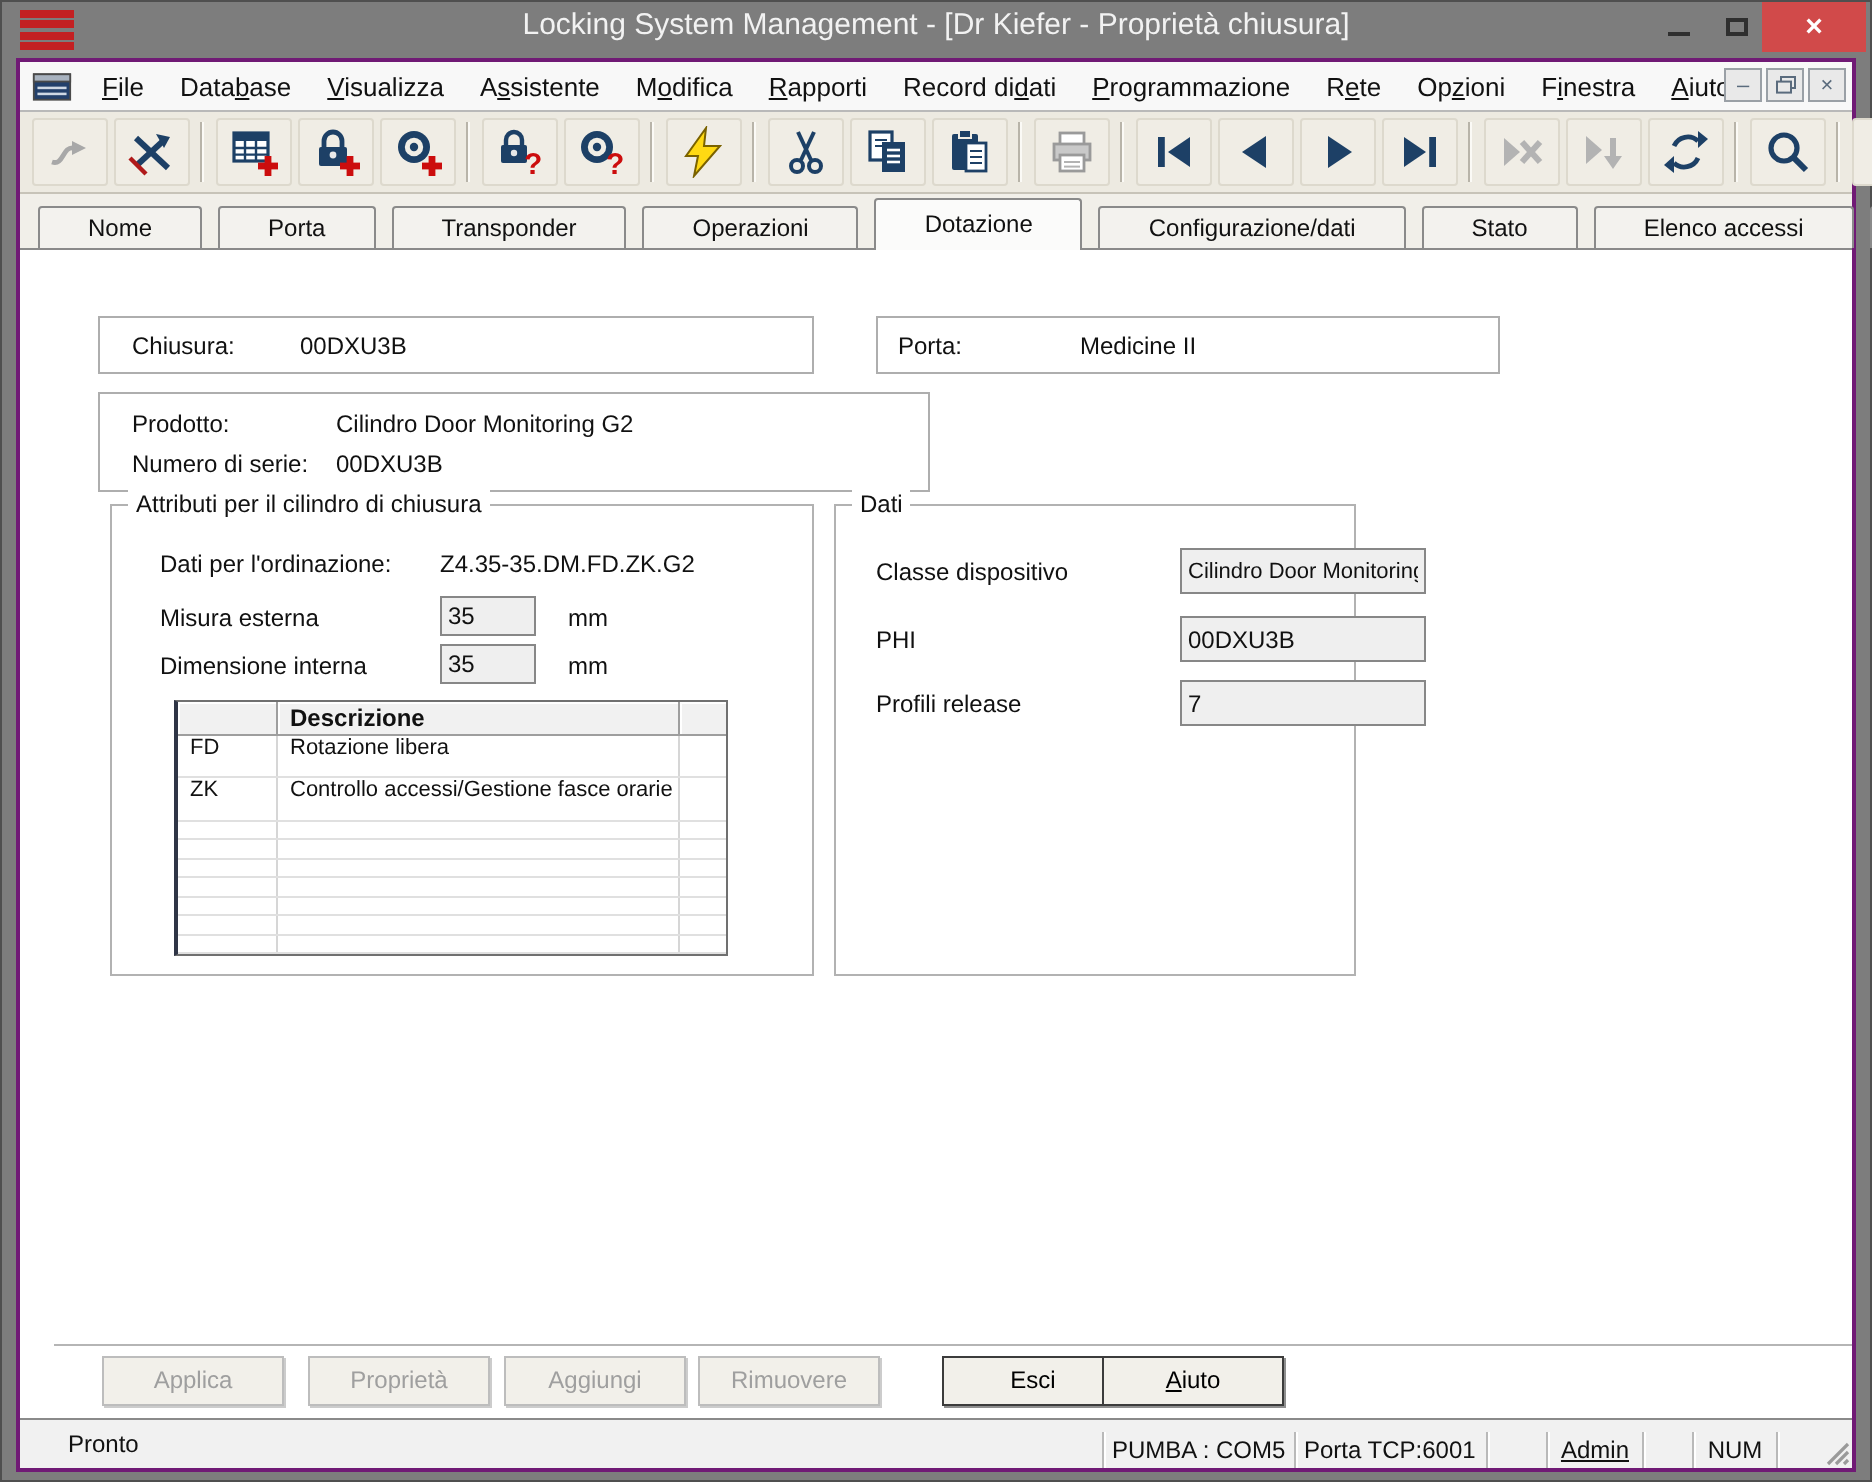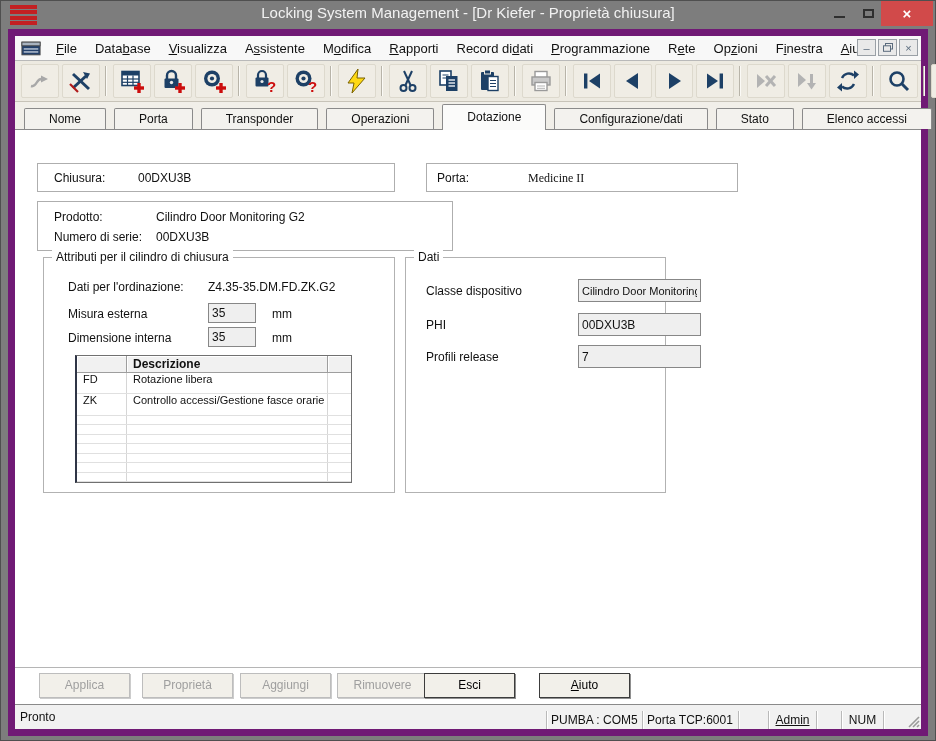--- a/index.html
+++ b/index.html
@@ -10,39 +10,39 @@
   .app-logo{position:absolute;left:9px;top:4px;width:27px;height:20px;display:flex;flex-direction:column;justify-content:space-between;cursor:pointer;}
   .app-logo .bar{height:3.6px;background:#c32022;}
   .title-text{position:absolute;left:0;right:0;top:3px;text-align:center;font-size:15px;color:#f2f2f2;white-space:nowrap;}
   .cap-btn{position:absolute;top:0;height:25px;display:flex;align-items:center;justify-content:center;}
   .btn-min{right:84px;width:24px;}
   .btn-min .glyph{width:11px;height:2px;background:#2f2f2f;margin-top:6px;}
   .btn-max{right:55px;width:24px;}
   .btn-max .glyph{width:11px;height:9px;border:2px solid #2f2f2f;box-sizing:border-box;background:transparent;}
   .btn-close{right:2px;width:52px;background:#d14a4a;color:#fff;font-size:15px;font-weight:bold;}
   
-  .client{position:absolute;top:28px;left:7px;right:7px;bottom:4px;background:#fff;border:7px solid #701a75;box-sizing:border-box;display:flex;flex-direction:column;}
+  .client{position:absolute;top:28px;left:7px;right:7px;bottom:4px;background:#fff;border:2px solid #701a75;box-sizing:border-box;display:flex;flex-direction:column;}
   
   .menubar{height:24px;background:#f8f8f8;border-bottom:1px solid #b9b9b9;display:flex;align-items:center;flex:0 0 auto;position:relative;}
   .mdi-icon{margin:0 6px 0 6px;cursor:pointer;display:flex;}
   .menu-item{font-size:13px;color:#111;padding:0 9px;cursor:pointer;white-space:nowrap;}
   .menu-item u{text-decoration:underline;}
   .mdi-btns{position:absolute;right:3px;top:3px;display:flex;gap:2px;}
   .mdi-btn{width:19px;height:17px;background:#e9e9e9;border:1px solid #9aa0a6;box-sizing:border-box;display:flex;align-items:center;justify-content:center;color:#5a6b7d;font-size:11px;cursor:pointer;}
   
   .toolbar{height:40px;background:#edeae1;border-bottom:1px solid #c7c3b8;display:flex;align-items:center;padding:0 4px;flex:0 0 auto;}
   .tb-btn{width:36px;height:32px;margin:0 1.5px;background:#f0ede5;border:1px solid #ddd9cd;border-radius:2px;display:flex;align-items:center;justify-content:center;cursor:pointer;flex:0 0 auto;}
   .tb-btn.disabled{cursor:default;}
   .tb-sep{width:1px;height:30px;background:#b8b4a9;border-right:1px solid #fbfaf6;margin:0 4px;flex:0 0 auto;}
   
   .tabstrip{height:27px;background:#f1efe9;display:flex;align-items:flex-end;padding-left:9px;flex:0 0 auto;border-bottom:1px solid #8a8a8a;position:relative;}
   .tab{font-size:12px;color:#111;background:#f3f2ee;border:1px solid #8a8a8a;border-bottom:none;border-radius:2px 2px 0 0;padding:0 24px;height:20px;line-height:20px;margin-right:8px;cursor:pointer;white-space:nowrap;position:relative;}
   .tab.active{height:25px;line-height:25px;background:#fbfbfa;margin-bottom:-1px;z-index:2;}
   
-  .content{flex:1 1 auto;background:#fff;position:relative;}
+  .content{flex:1 1 auto;background:#fff;position:relative;margin-left:17px;}
   .plainbox{position:absolute;border:1px solid #aeaeae;box-sizing:border-box;background:#fff;}
   .fieldlabel{position:absolute;font-size:12px;color:#111;white-space:nowrap;}
   .fieldvalue{position:absolute;font-size:12px;color:#111;white-space:nowrap;}
   .groupbox{position:absolute;border:1px solid #b2b2b2;box-sizing:border-box;}
   .group-legend{position:absolute;top:-8px;left:8px;background:#fff;padding:0 4px;font-size:12px;color:#111;white-space:nowrap;}
   .ro-input{position:absolute;background:#efefef;border:1px solid #878787;box-sizing:border-box;font-family:"Liberation Sans",sans-serif;font-size:12px;color:#111;padding:0 3px;}
   
   .attr-table{position:absolute;left:31px;top:97px;width:277px;height:128px;border:1px solid #707070;border-left:2px solid #2f3546;box-sizing:border-box;background:#fff;display:flex;flex-direction:column;}
   .attr-thead{display:flex;height:17px;flex:0 0 auto;}
   .th{background:#f1f1f1;border-right:1px solid #9e9e9e;border-bottom:1px solid #9e9e9e;box-shadow:inset 1px 1px 0 #fff;font-size:12px;color:#111;padding-left:6px;line-height:16px;box-sizing:border-box;font-weight:bold;}
@@ -52,21 +52,21 @@
   .c0{width:50px;flex:0 0 auto;}
   .c1{width:201px;flex:0 0 auto;}
   .c2{flex:1 1 auto;border-right:none;}
   
   .btnbar{position:absolute;left:0;right:0;bottom:0;height:36px;border-top:1px solid #b5b5b5;background:#fff;}
   .dlg-btn{position:absolute;top:5px;width:91px;height:25px;background:#f2f0ea;font-size:12px;font-family:"Liberation Sans",sans-serif;text-align:center;line-height:23px;box-sizing:border-box;cursor:pointer;}
   .dlg-btn.enabled{color:#000;border:1px solid #3c3c3c;box-shadow:1px 1px 0 #8f8f8f;}
   .dlg-btn.disabled{color:#9f9f9f;border:1px solid #bdbdbd;box-shadow:1px 1px 0 #cccccc;cursor:default;}
   
   .statusbar{height:24px;background:#f1f1f1;border-top:1px solid #8a8a8a;flex:0 0 auto;display:flex;align-items:center;font-size:12px;color:#111;position:relative;}
-  .status-left{padding-left:5px;flex:1 1 auto;}
+  .status-left{padding-left:24px;flex:1 1 auto;}
   .status-panel{height:18px;line-height:18px;border-left:1px solid #b9b9b9;box-shadow:inset 1px 0 0 #fff;padding:0 4px;box-sizing:border-box;white-space:nowrap;overflow:hidden;flex:0 0 auto;}
   .grip{position:absolute;right:1px;bottom:1px;}
 </style>
 </head>
 <body>
 
 <div class="window">
 
   <div class="titlebar">
     <div class="app-logo">
@@ -317,21 +317,21 @@
 
     <div class="content">
 
       <div class="plainbox" style="left:22px;top:33px;width:358px;height:29px;">
         <span class="fieldlabel" style="left:16px;top:7px;">Chiusura:</span>
         <span class="fieldvalue" style="left:278px;top:7px;left:100px;">00DXU3B</span>
       </div>
 
       <div class="plainbox" style="left:411px;top:33px;width:312px;height:29px;">
         <span class="fieldlabel" style="left:10px;top:7px;">Porta:</span>
-        <span class="fieldvalue" style="left:101px;top:7px;font-family:Liberation Serif, serif;">Medicine II</span>
+        <span class="fieldvalue" style="left:101px;top:7px;">Medicine II</span>
       </div>
 
       <div class="plainbox" style="left:22px;top:71px;width:416px;height:50px;">
         <span class="fieldlabel" style="left:16px;top:8px;">Prodotto:</span>
         <span class="fieldvalue" style="left:118px;top:8px;">Cilindro Door Monitoring G2</span>
         <span class="fieldlabel" style="left:16px;top:28px;">Numero di serie:</span>
         <span class="fieldvalue" style="left:118px;top:28px;">00DXU3B</span>
       </div>
 
       <div class="groupbox" style="left:28px;top:127px;width:352px;height:236px;">
@@ -409,21 +409,21 @@
         <input class="ro-input" style="left: 172px; top: 55px; width: 123px; height: 23px;" readonly="" value="00DXU3B">
         <span class="fieldlabel" style="left:20px;top:92px;">Profili release</span>
         <input class="ro-input" style="left: 172px; top: 87px; width: 123px; height: 23px;" readonly="" value="7">
       </div>
 
       <div class="btnbar" id="btnbar">
           <div class="dlg-btn disabled" style="left: 24px;">Applica</div>
           <div class="dlg-btn disabled" style="left: 127px;">Proprietà</div>
           <div class="dlg-btn disabled" style="left: 225px;">Aggiungi</div>
           <div class="dlg-btn disabled" style="left: 322px;">Rimuovere</div>
-          <div class="dlg-btn enabled" style="left: 409px;">Esci</div>
+          <div class="dlg-btn enabled" style="left: 444px;">Esci</div>
           <div class="dlg-btn enabled" style="left: 524px;"><u>A</u>iuto</div>
         </div>
     </div>
 
     <div class="statusbar">
       <div class="status-left">Pronto</div>
       <div id="status-panels" style="display:flex;align-items:flex-end;height:100%;margin-right:14px;">
           <div class="status-panel" style="width: 96px;">PUMBA : COM5</div>
           <div class="status-panel" style="width: 96px;">Porta TCP:6001</div>
           <div class="status-panel" style="width: 30px;"></div>

